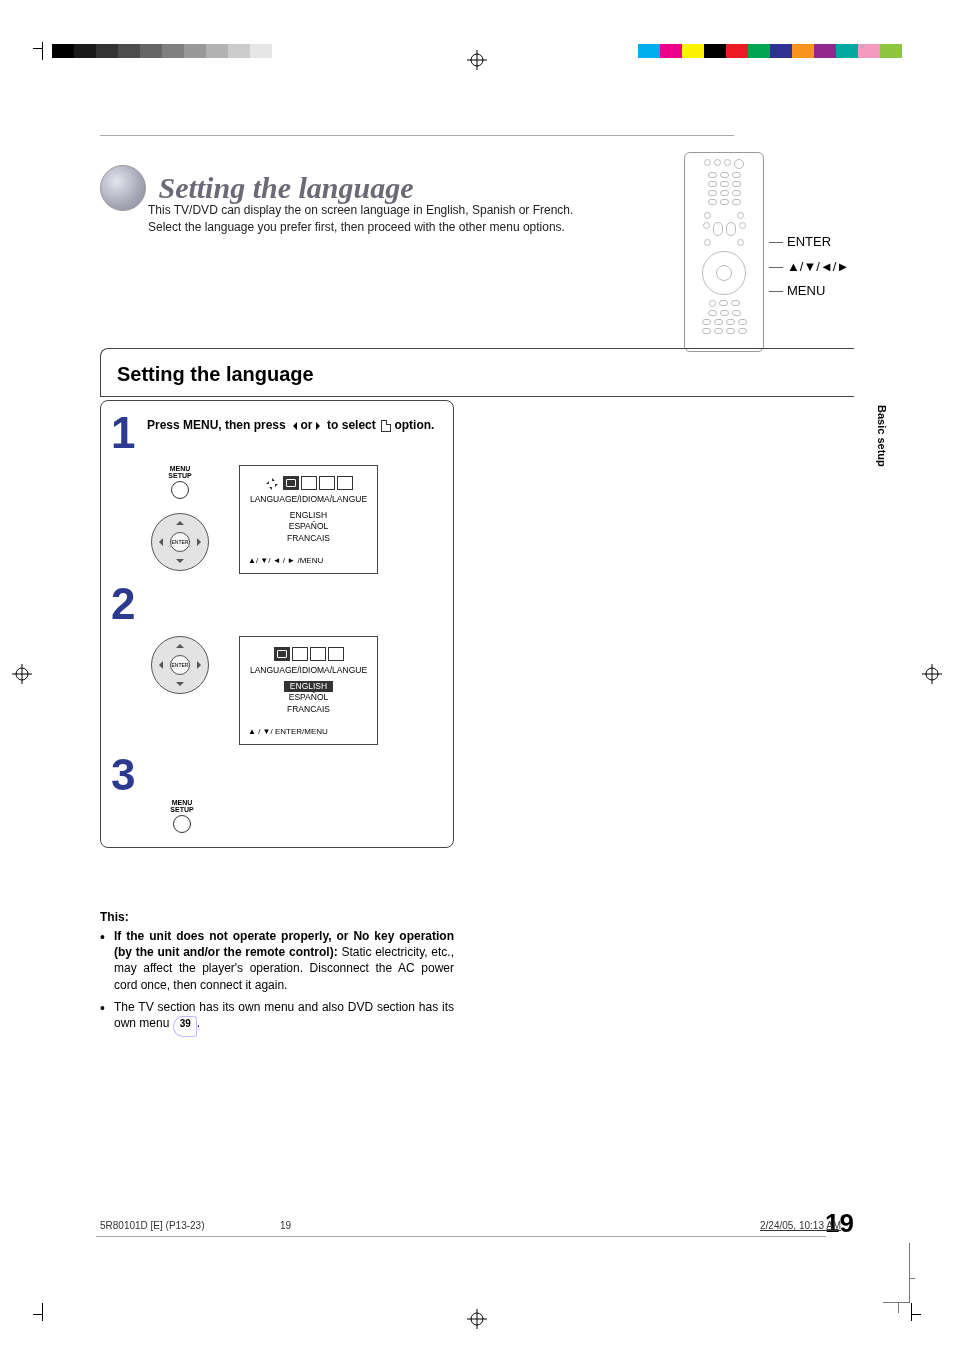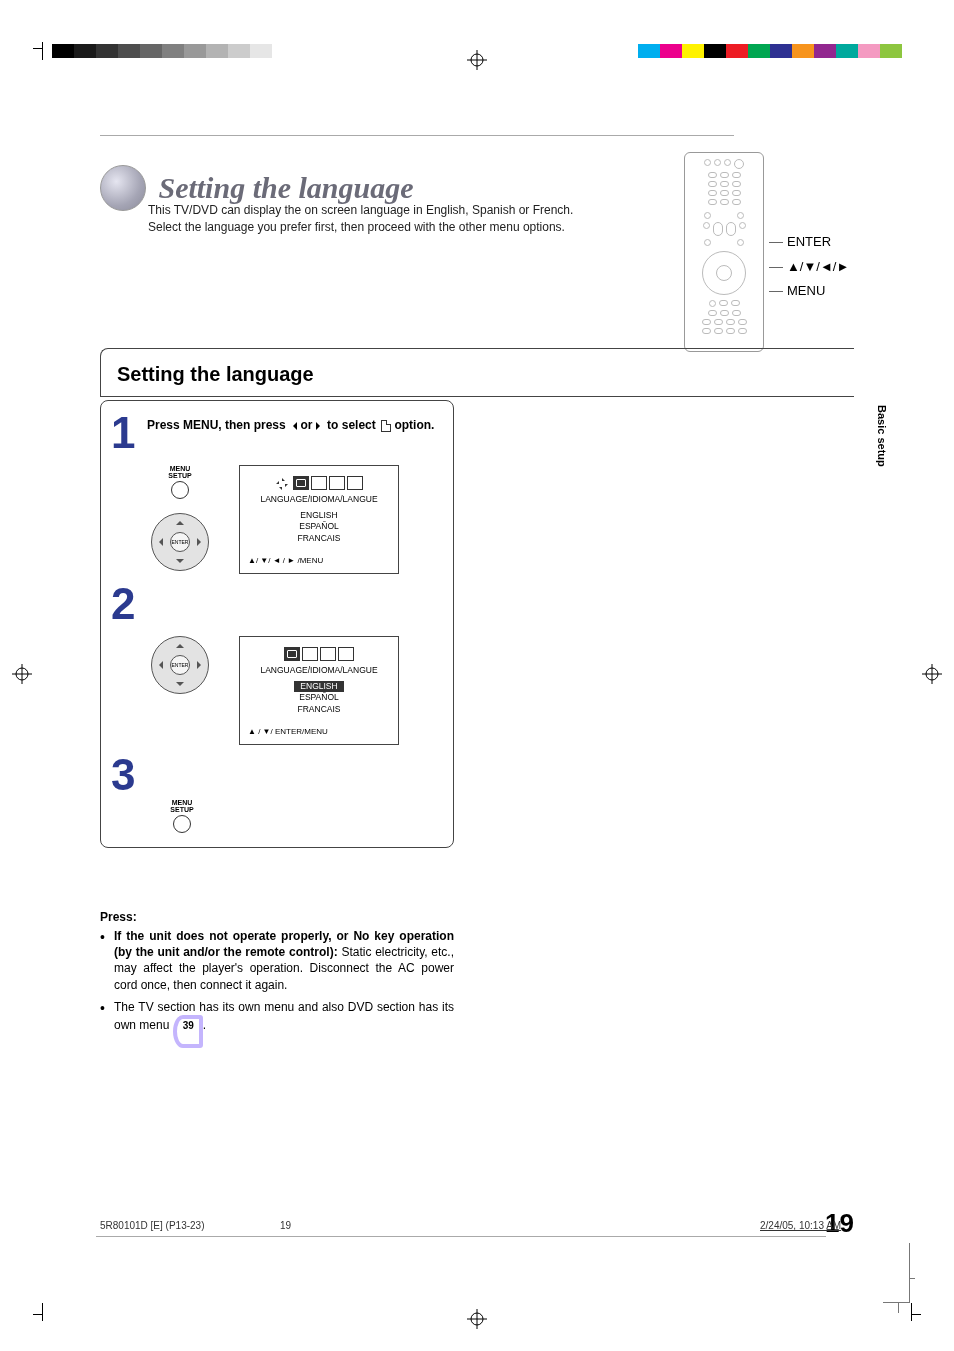--- a/index.html
+++ b/index.html
@@ -48,21 +48,21 @@
   .menu-btn-circle { width:18px; height:18px; border:1.5px solid #333; border-radius:50%; margin:2px auto 0; }
   .dpad { position:relative; width:58px; height:58px; }
   .dpad-outer { width:58px; height:58px; border:1px solid #555; border-radius:50%; background:#e3e3e3; position:relative;}
   .dpad-center { position:absolute; left:50%; top:50%; width:20px; height:20px; transform:translate(-50%,-50%); border:1px solid #555; border-radius:50%; font-size:5px; display:flex; align-items:center; justify-content:center; background:#f5f5f5;}
   .dpad .tri { position:absolute; width:0; height:0; border:4px solid transparent; }
   .dpad .tri.u{ top:4px; left:50%; transform:translateX(-50%); border-bottom-color:#555;}
   .dpad .tri.d{ bottom:4px; left:50%; transform:translateX(-50%); border-top-color:#555;}
   .dpad .tri.l{ left:4px; top:50%; transform:translateY(-50%); border-right-color:#555;}
   .dpad .tri.r{ right:4px; top:50%; transform:translateY(-50%); border-left-color:#555;}
 
-  .osd { border:1px solid #444; width:160px; padding:10px 8px 8px; font-size:8px; position:relative;}
+  .osd { border:1px solid #444; width:139px; padding:10px 8px 8px; font-size:8px; position:relative;}
   .osd-icons { display:flex; gap:2px; justify-content:center; align-items:center; margin-bottom:4px;}
   .osd-icons .nav-diamond { width:12px; height:12px; position:relative; margin-right:4px;}
   .osd-icons .ic { width:16px; height:14px; border:1.2px solid #333; background:#fff; position:relative;}
   .osd-icons .ic.dark { background:#333; }
   .osd-icons .ic.dark::after{content:""; position:absolute; inset:2px; border:1px solid #fff; border-radius:1px;}
   .osd-label { text-align:center; font-size:8.5px; margin-bottom:6px;}
   .osd-list { text-align:center; font-size:8.5px; line-height:1.35;}
   .osd-list .sel { background:#333; color:#fff; display:inline-block; padding:0 6px;}
   .osd-foot { font-size:8px; margin-top:12px;}
   .tri-s { display:inline-block; width:0; height:0; vertical-align:middle;}
@@ -71,21 +71,21 @@
   .tri-s.l{border:4px solid transparent; border-right-color:#000;}
   .tri-s.r{border:4px solid transparent; border-left-color:#000;}
   .page-icon{display:inline-block; width:10px; height:12px; border:1px solid #333; vertical-align:middle; position:relative; margin-left:2px;}
   .page-icon::before{content:""; position:absolute; right:-1px; top:-1px; width:4px; height:4px; background:#fff; border-left:1px solid #333; border-bottom:1px solid #333;}
 
   .notes { position:absolute; top:830px; left:0; width:354px; font-size:12px; }
   .notes h4 { font-size:12px; margin-bottom:4px;}
   .notes ul { list-style:none; padding-left:14px;}
   .notes li { position:relative; margin-bottom:6px; text-align:justify; line-height:1.35;}
   .notes li::before{content:"•"; position:absolute; left:-14px; font-size:14px;}
-  .pg-ref{display:inline-block; border:4px solid #c4b5fd; border-radius:10px 3px 3px 10px / 50% 3px 3px 50%; padding:0 5px 12px 6px; font-size:10px; font-weight:bold; line-height:1.3; vertical-align:baseline;}
+  .pg-ref{display:inline-block; border:1px solid #c4b5fd; border-radius:10px 3px 3px 10px / 50% 3px 3px 50%; padding:0 5px 6px 6px; font-size:10px; font-weight:bold; line-height:1.3; vertical-align:baseline;}
 
   .side-tab { position:absolute; right:-34px; top:325px; font-size:11px; font-weight:bold; writing-mode:vertical-rl; }
 
   .page-num-box { position:absolute; bottom:32px; right:0; }
   .page-num-box .rule { border-top:1px solid #aaa; width:730px; position:absolute; right:28px; top:28px;}
   .page-num { font-size:26px; font-weight:bold; text-align:right;}
 
   .footer { position:absolute; bottom:40px; left:0; right:0; font-size:10px; color:#333; display:flex; }
   .footer .f1{width:180px;}
   .footer .f2{width:260px; text-align:left;}
@@ -356,21 +356,21 @@
     <div style="margin-left:56px">
       <div class="menu-btn" style="width:30px">
         <div style="line-height:1">MENU<br>SETUP</div>
         <div class="menu-btn-circle"></div>
       </div>
     </div>
 
   </div>
 
   <div class="notes">
-    <h4>Press:</h4>
+    <h4>This:</h4>
     <ul>
       <li><b>If the unit does not operate properly, or No key operation (by the unit and/or the remote control):</b><span> Static electricity, etc., may affect the player's operation. Disconnect the AC power cord once, then connect it again.</span></li>
       <li><span>The TV section has its own menu and also DVD section has its own menu </span><span class="pg-ref">39</span><span>.</span></li>
     </ul>
   </div>
 
   <div class="side-tab">Basic setup</div>
 
   <div class="page-num-box">
     <div class="page-num">19</div>

